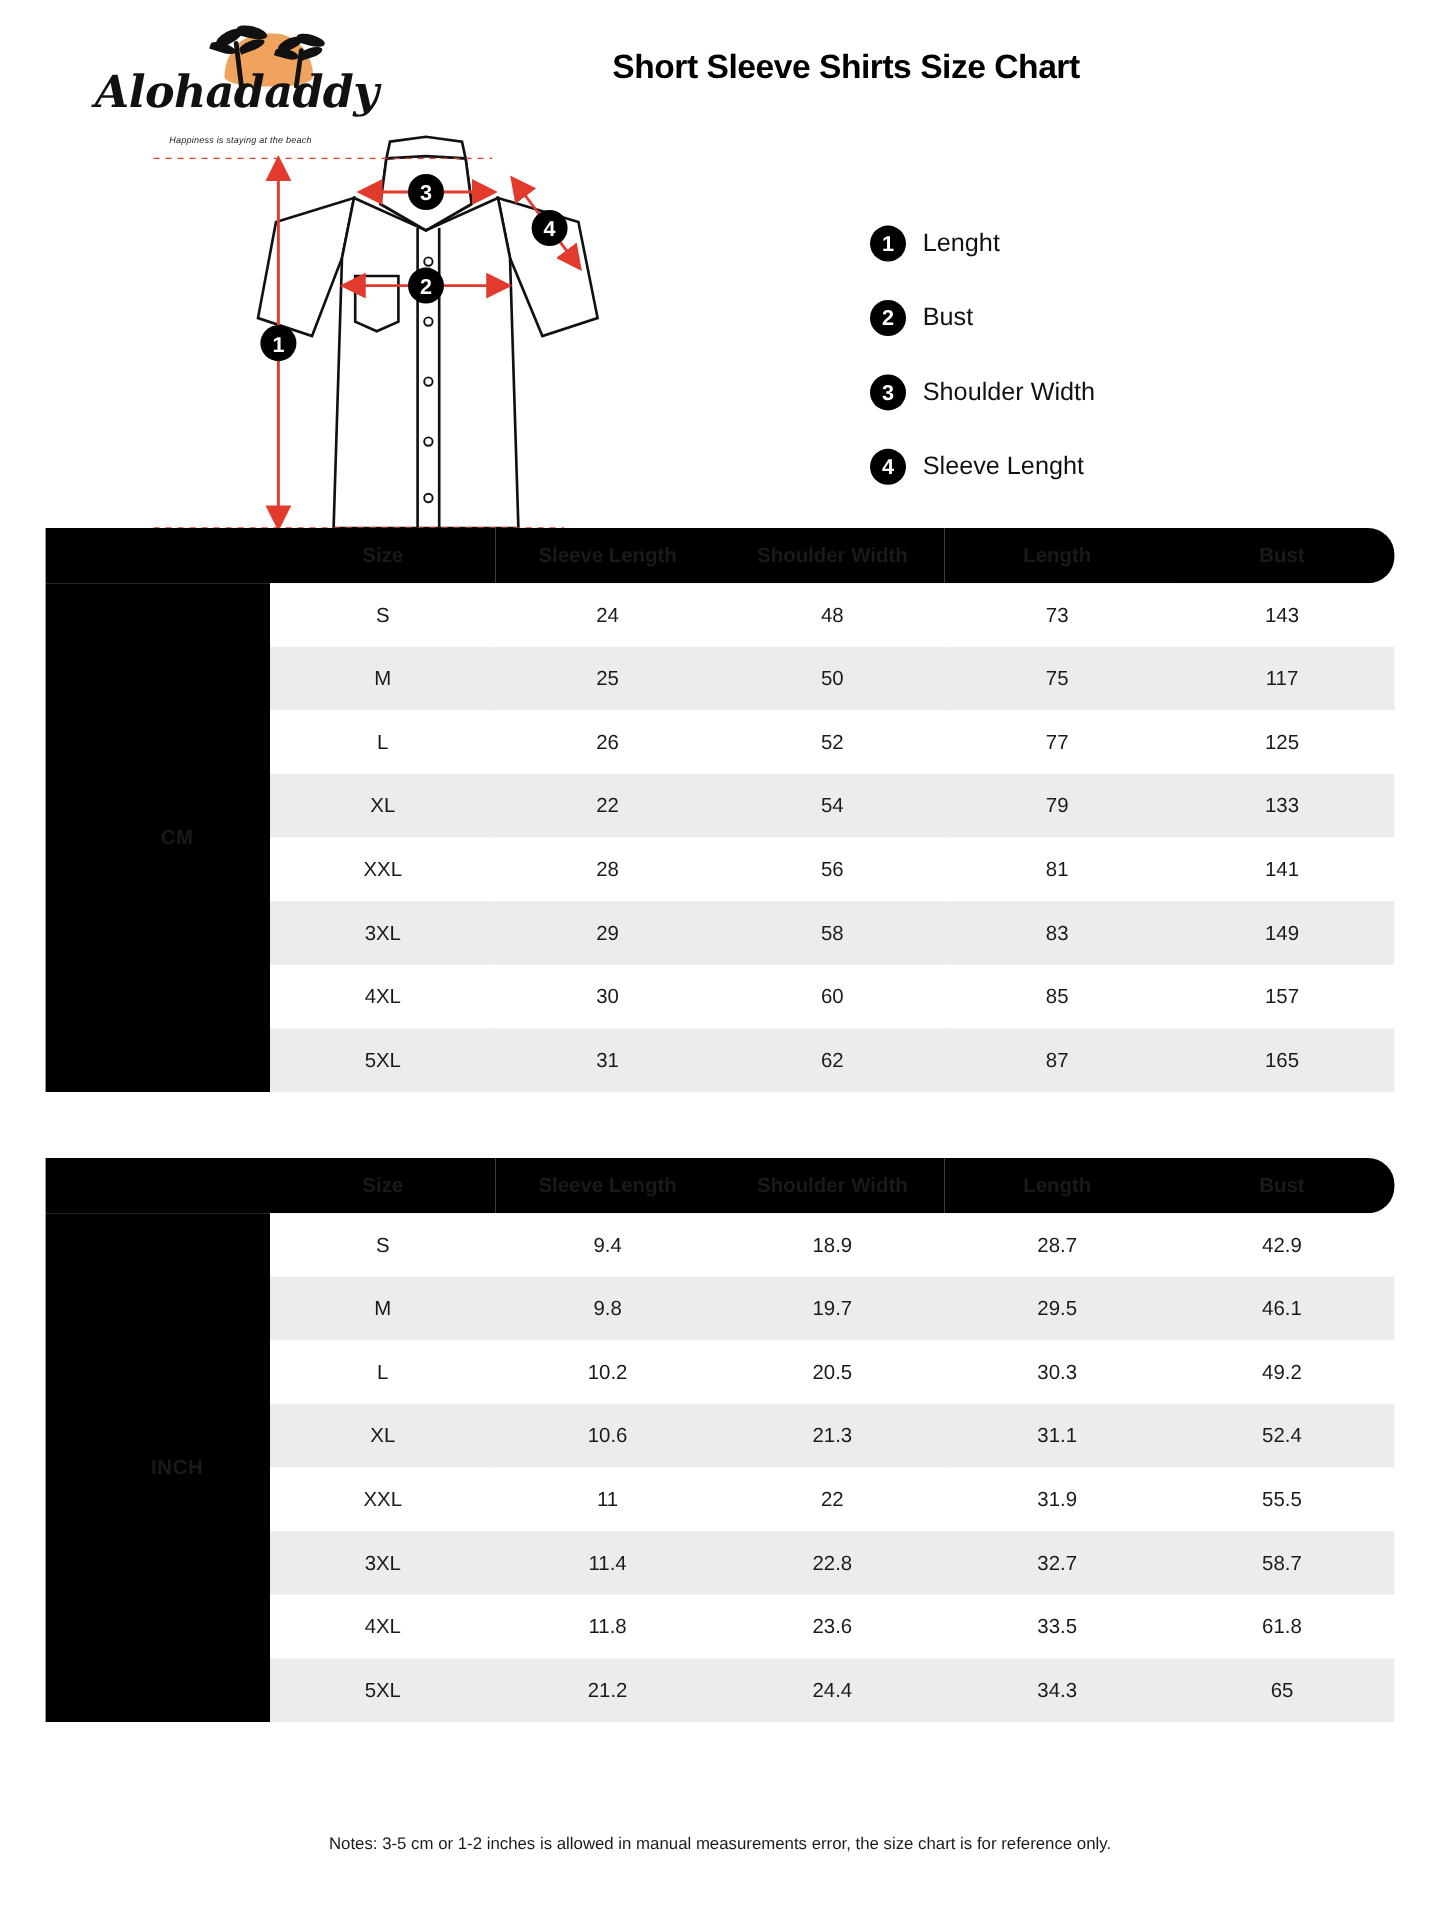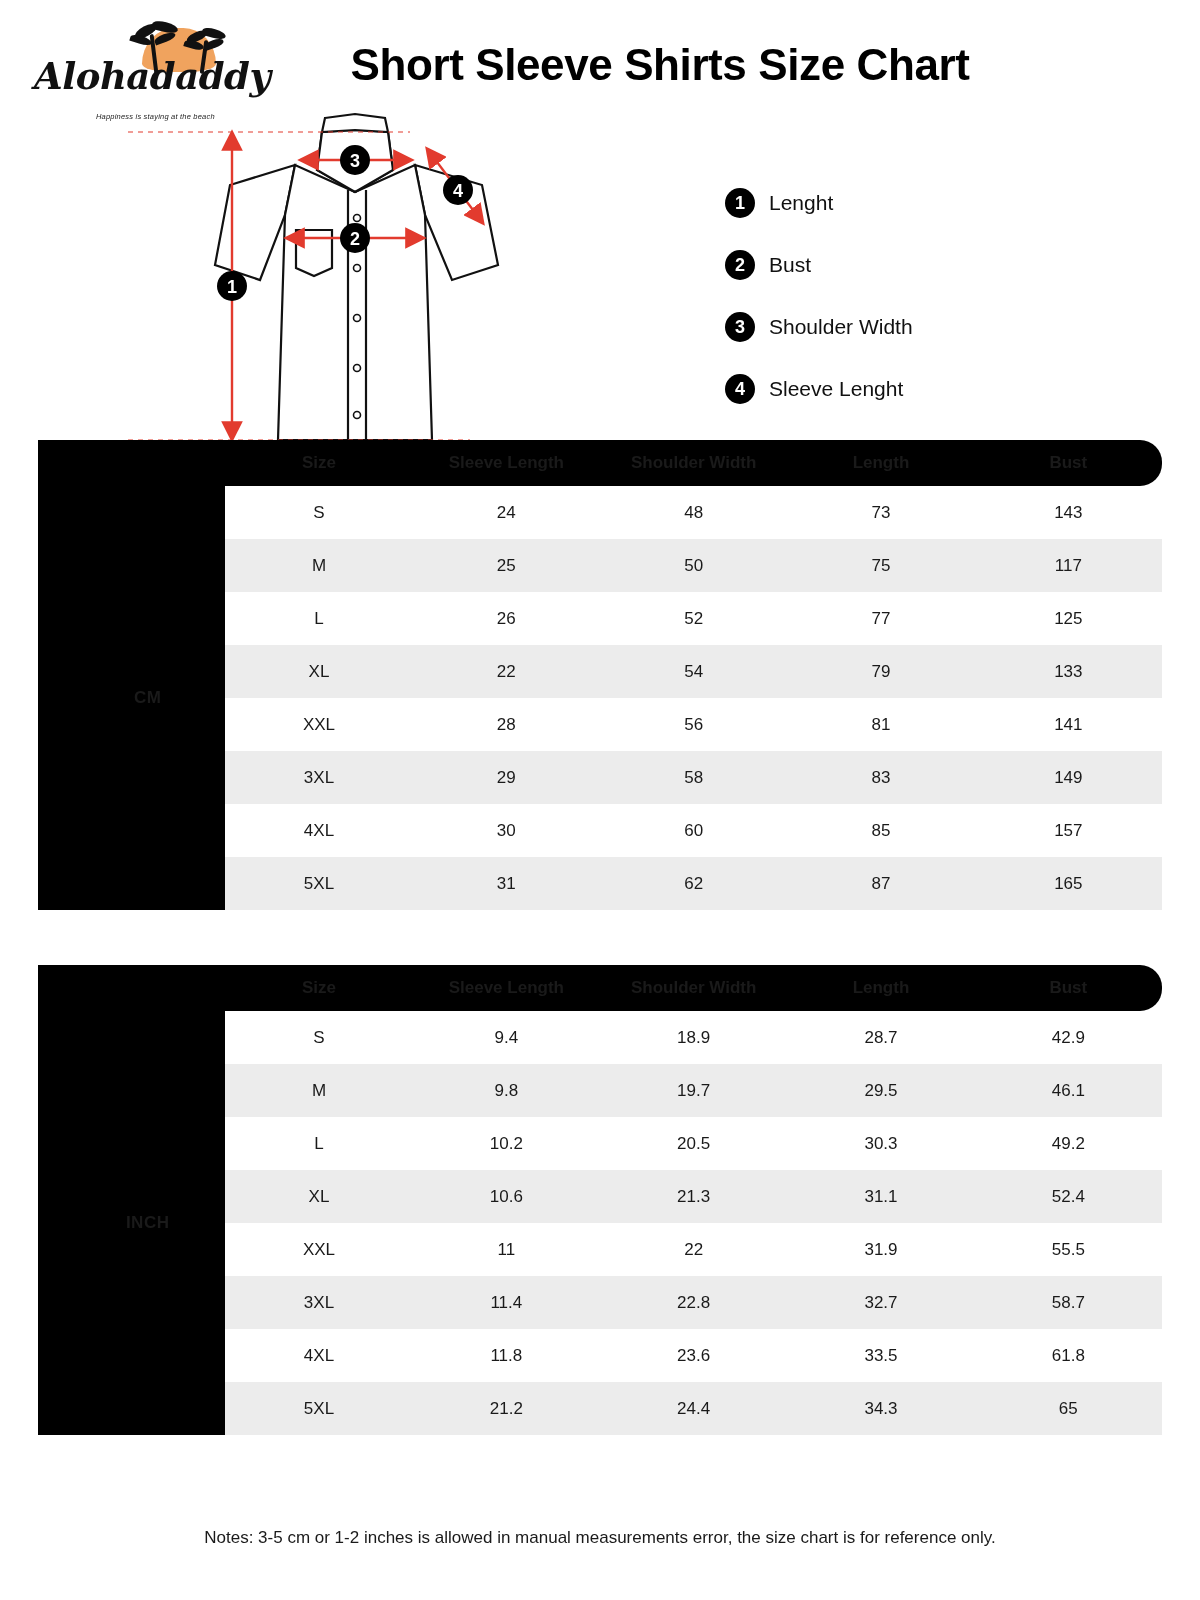--- a/index.html
+++ b/index.html
@@ -13,20 +13,21 @@
     font-family: "Liberation Sans", sans-serif;
     color: #000000;
     position: relative;
     overflow: hidden;
   }
 
   
   .header {
     position: relative;
     height: 110px;
+    margin-left: 45px;
   }
   .brand {
     position: absolute;
     left: 34px;
     top: 12px;
     width: 240px;
     height: 95px;
   }
   .brand-sun {
     position: absolute;
@@ -66,21 +67,21 @@
     font-style: italic;
     color: #222;
     letter-spacing: 0.2px;
   }
   .page-title {
     position: absolute;
     left: 300px;
     top: 40px;
     width: 720px;
     text-align: center;
-    font-size: 44px;
+    font-size: 28px;
     font-weight: bold;
     letter-spacing: -0.4px;
   }
 
   
   .diagram {
     position: relative;
     height: 330px;
   }
   .shirt-svg {
@@ -172,21 +173,21 @@
   .corner-tl {
     border-top-left-radius: 22px;
   }
 
   .notes {
     position: absolute;
     left: 0;
     top: 1528px;
     width: 1200px;
     text-align: center;
-    font-size: 17px;
+    font-size: 14px;
     color: #1a1a1a;
   }
 </style>
 </head>
 <body>
 
 <div class="header">
 
   <div class="brand">
     <div class="brand-sun"></div>

